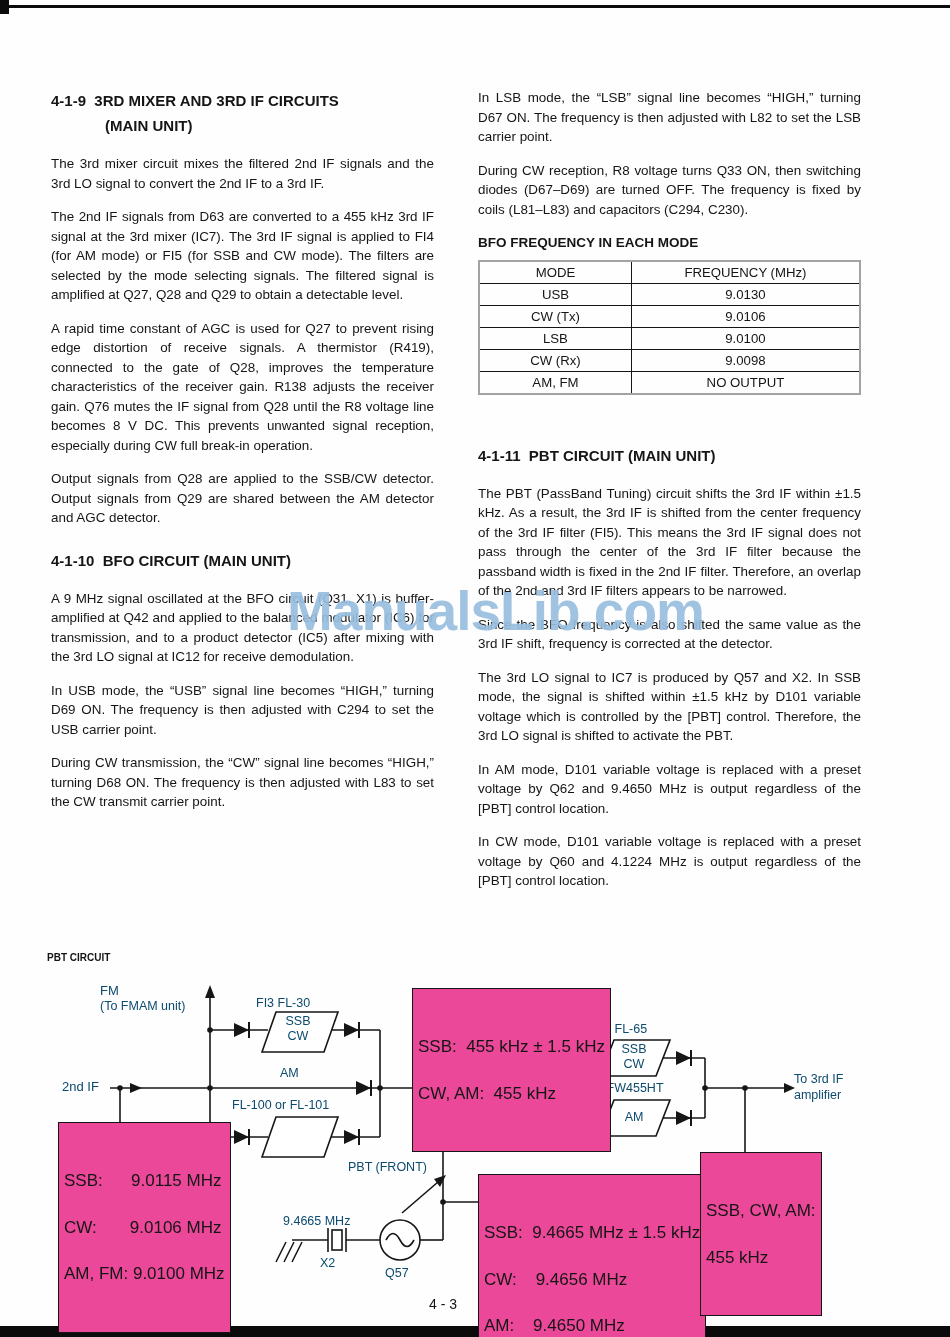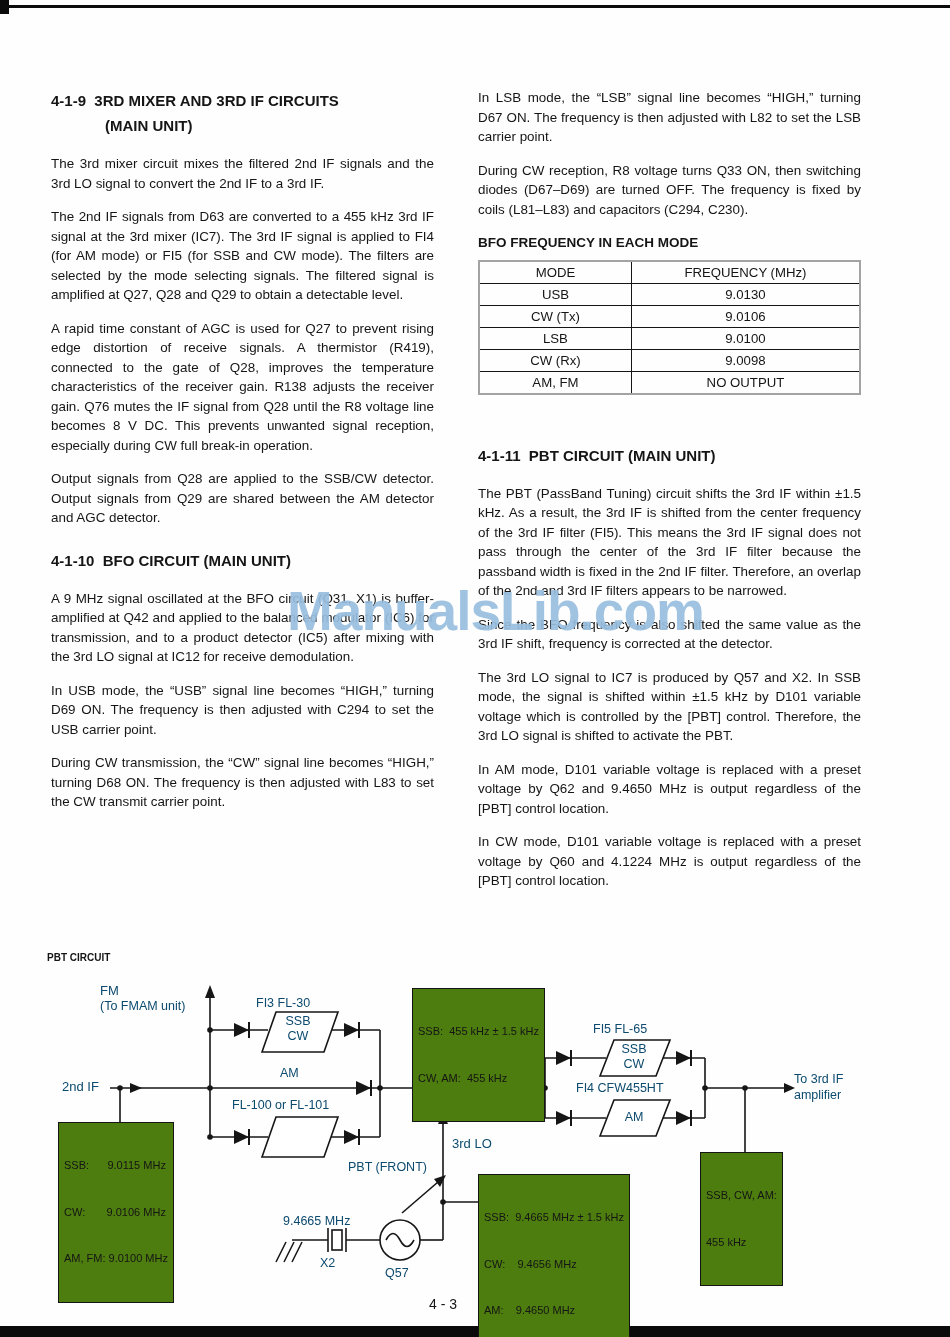--- a/index.html
+++ b/index.html
@@ -30,22 +30,22 @@
   }
   table.bfo th:first-child, table.bfo td:first-child { width:40%; }
 
   .diagram-title { position:absolute; left:47px; top:952px; font-weight:bold; font-size:10px; }
 
   .dlabel { position:absolute; font-size:12.5px; line-height:15px; color:#0c4a6e; white-space:nowrap; }
   .dl13 { font-size:13px; }
   .dcenter { text-align:center; white-space:normal; }
 
   .dbox {
-    position:absolute; border:1.8px solid #151515; background:#4d7c0f;
-    font-size:11px; line-height:15.5px; padding:4px 5px; white-space:pre;
+    position:absolute; border:1.8px solid #151515; background:#ec4899;
+    font-size:17px; line-height:15.5px; padding:19px 5px; white-space:pre;
   }
 
   svg.wires { position:absolute; left:0; top:0; pointer-events:none; }
 
   .watermark {
     position:absolute; left:287px; top:579px; z-index:20;
     font-family:Liberation Sans, sans-serif; font-weight:bold; font-size:55px;
     color:rgba(152,190,222,0.92); letter-spacing:-1px;
   }
 

